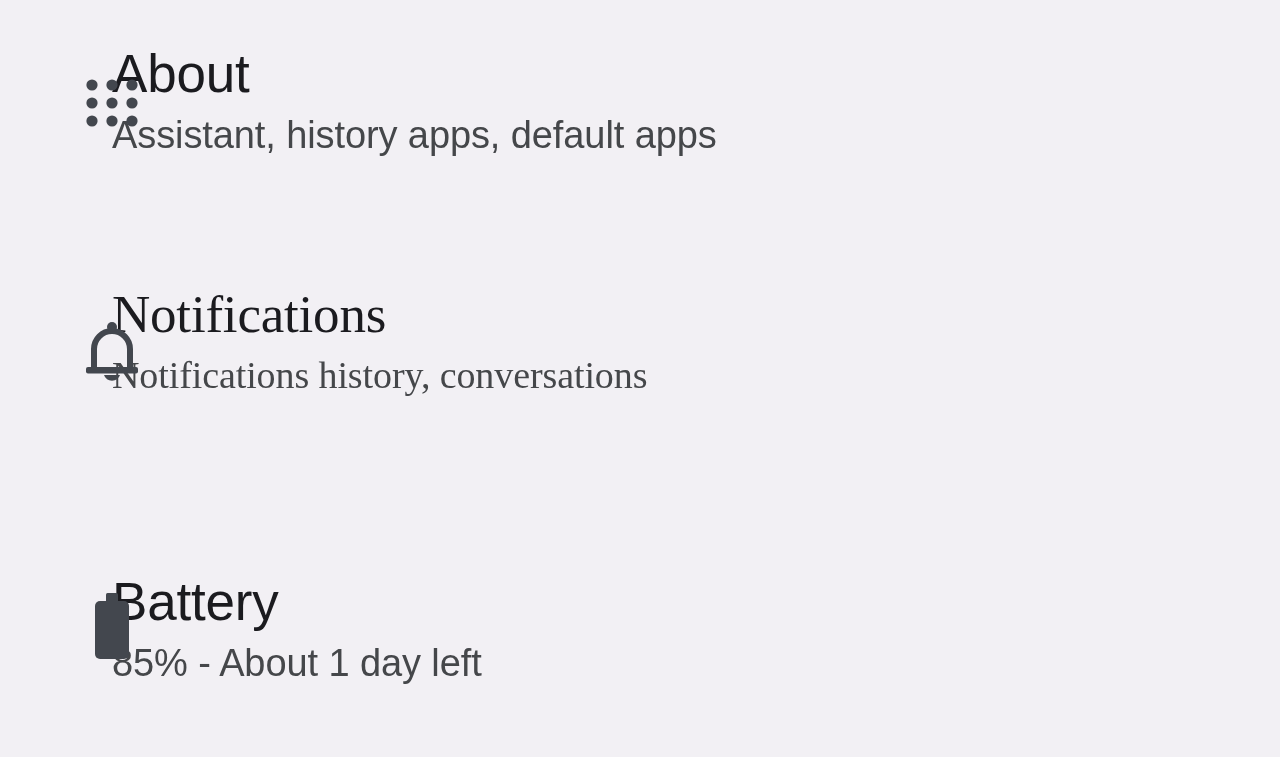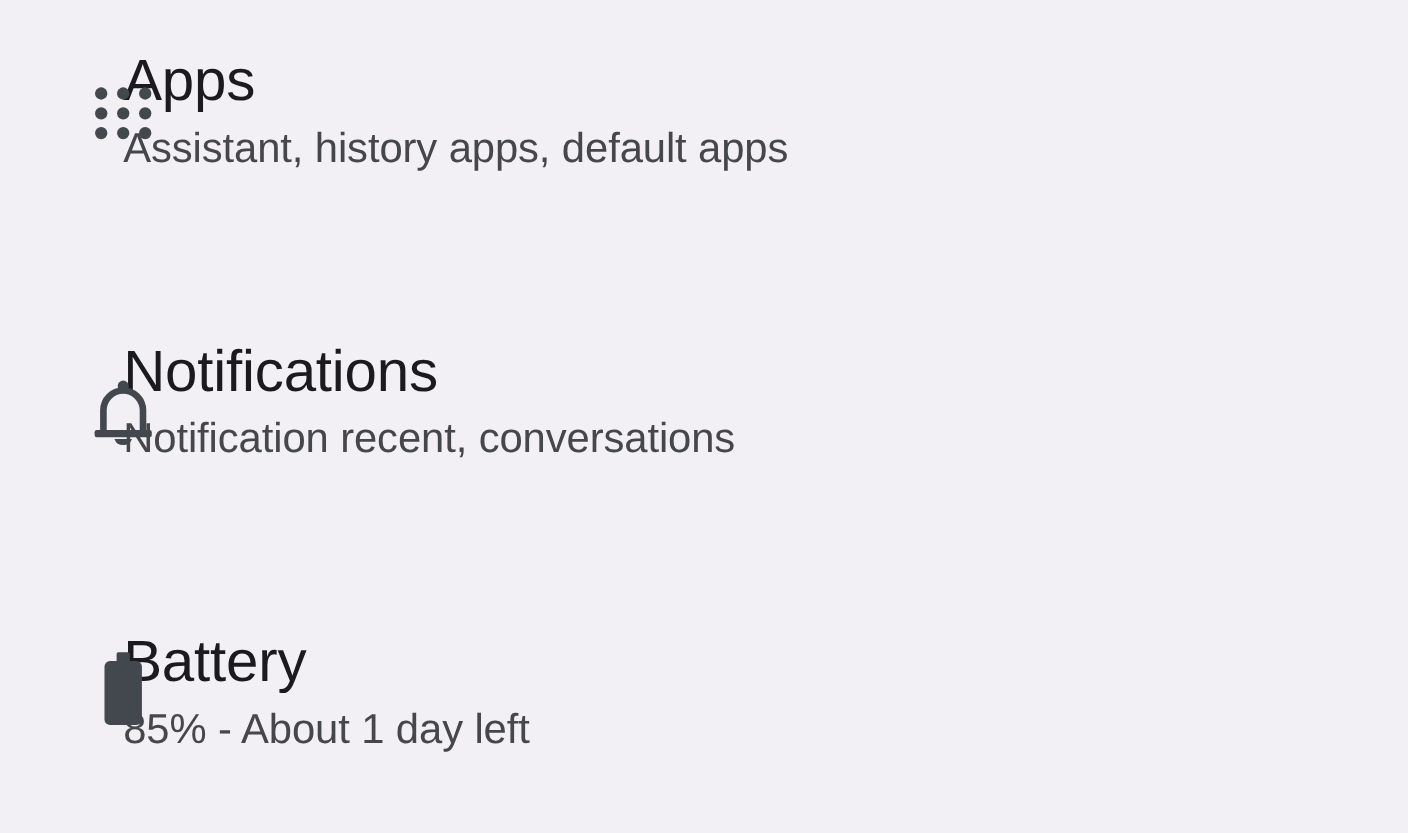--- a/index.html
+++ b/index.html
@@ -24,21 +24,21 @@
   .settings-row {
     position: absolute;
     left: 0;
     width: 1280px;
     display: flex;
     align-items: flex-start;
   }
 
   
   .settings-row.row-0 { top: 38px; }
-  .settings-row.row-1 { top: 302px; }
+  .settings-row.row-1 { top: 278px; font-family: Liberation Serif, serif; }
   .settings-row.row-2 { top: 562px; align-items: center; }
 
   .row-icon {
     position: relative;
     width: 112px;
     flex: 0 0 112px;
     height: 130px;
     display: flex;
     align-items: center;
     justify-content: center;
@@ -91,21 +91,21 @@
           <circle cx="6" cy="24" r="5.6"></circle>
           <circle cx="26" cy="24" r="5.6"></circle>
           <circle cx="46" cy="24" r="5.6"></circle>
           <circle cx="6" cy="42" r="5.6"></circle>
           <circle cx="26" cy="42" r="5.6"></circle>
           <circle cx="46" cy="42" r="5.6"></circle>
         </g>
       </svg>
     </div>
     <div class="row-text">
-      <div class="row-title">Apps</div>
+      <div class="row-title">About</div>
       <div class="row-subtitle">Assistant, history apps, default apps</div>
     </div>
   </div>
 
   <div class="settings-row row-1">
     <div class="row-icon">
       <svg width="54" height="62" viewBox="0 0 54 62" aria-hidden="true">
         <g fill="none" stroke="#43474e" stroke-width="6" stroke-linecap="butt">
 
           <path d="M9 58 L9 37 A18 18 0 0 1 45 37 L45 58" stroke-linejoin="round"></path>
@@ -113,21 +113,21 @@
 
         <circle cx="27" cy="15" r="5" fill="#43474e"></circle>
 
         <rect x="1" y="55" width="52" height="6.5" rx="2" fill="#43474e"></rect>
 
         <path d="M19 63 A8.5 8.5 0 0 0 35 63 Z" fill="#43474e"></path>
       </svg>
     </div>
     <div class="row-text">
       <div class="row-title">Notifications</div>
-      <div class="row-subtitle">Notification recent, conversations</div>
+      <div class="row-subtitle">Notifications history, conversations</div>
     </div>
   </div>
 
   <div class="settings-row row-2">
     <div class="row-icon">
       <svg width="36" height="68" viewBox="0 0 36 68" aria-hidden="true">
         <g fill="#43474e">
 
           <rect x="12" y="0" width="12" height="10" rx="1.5"></rect>
 

